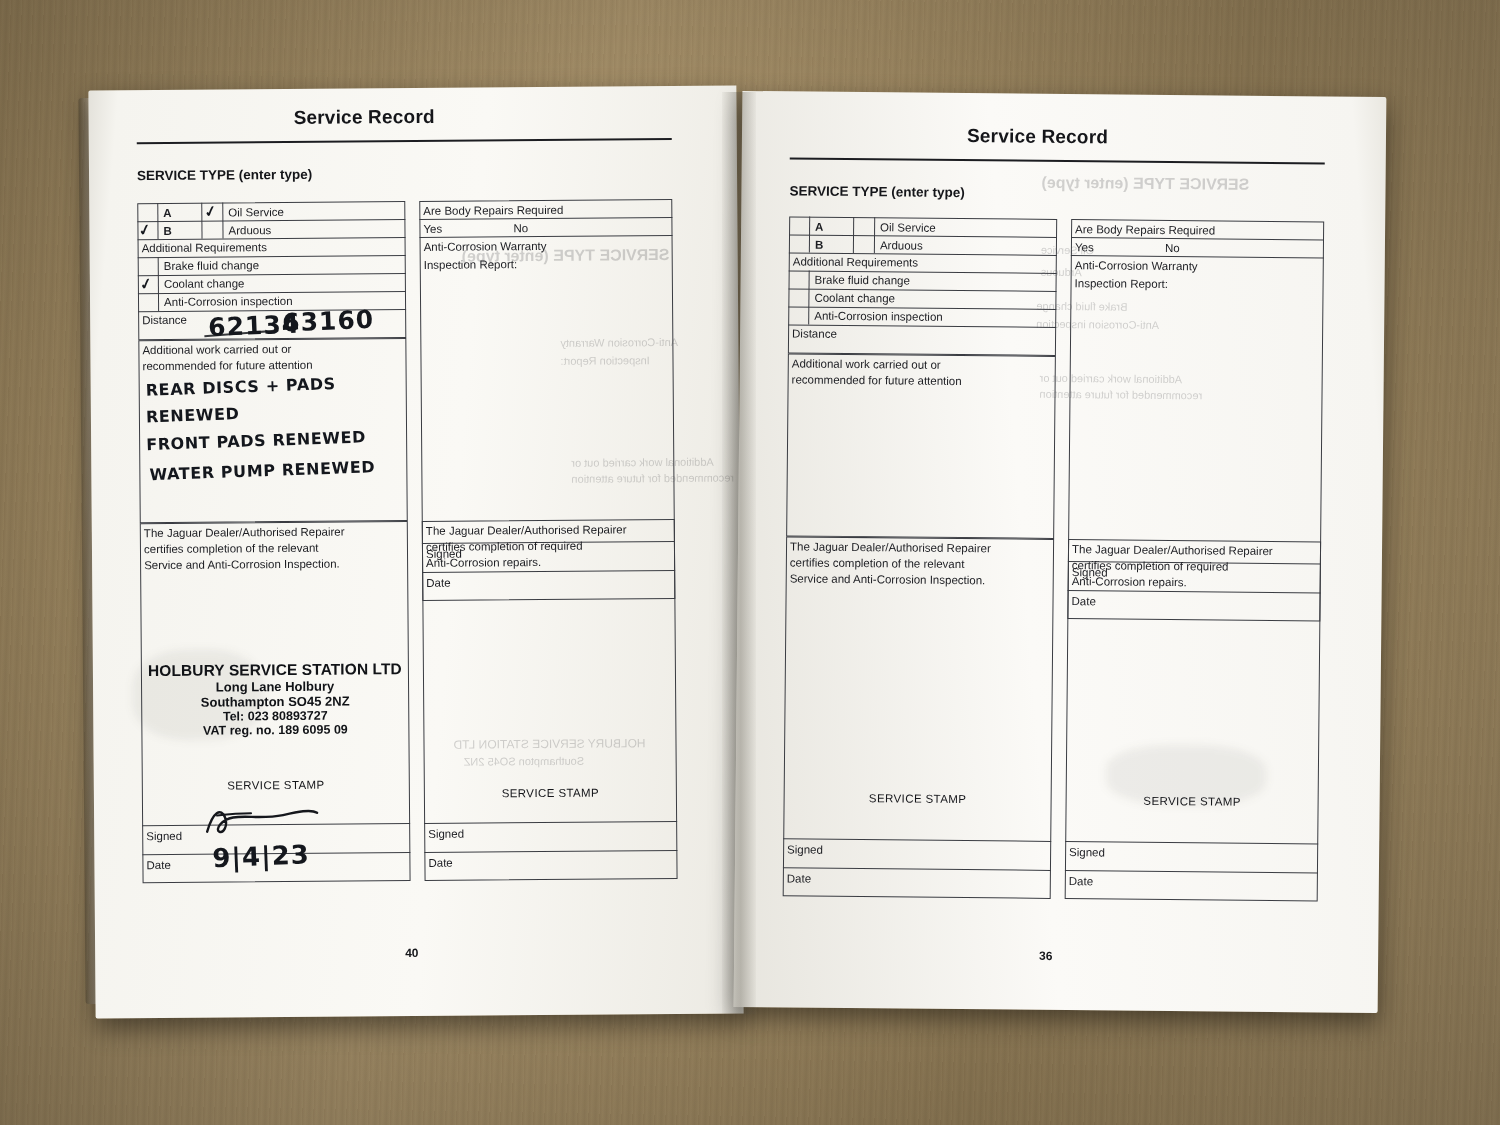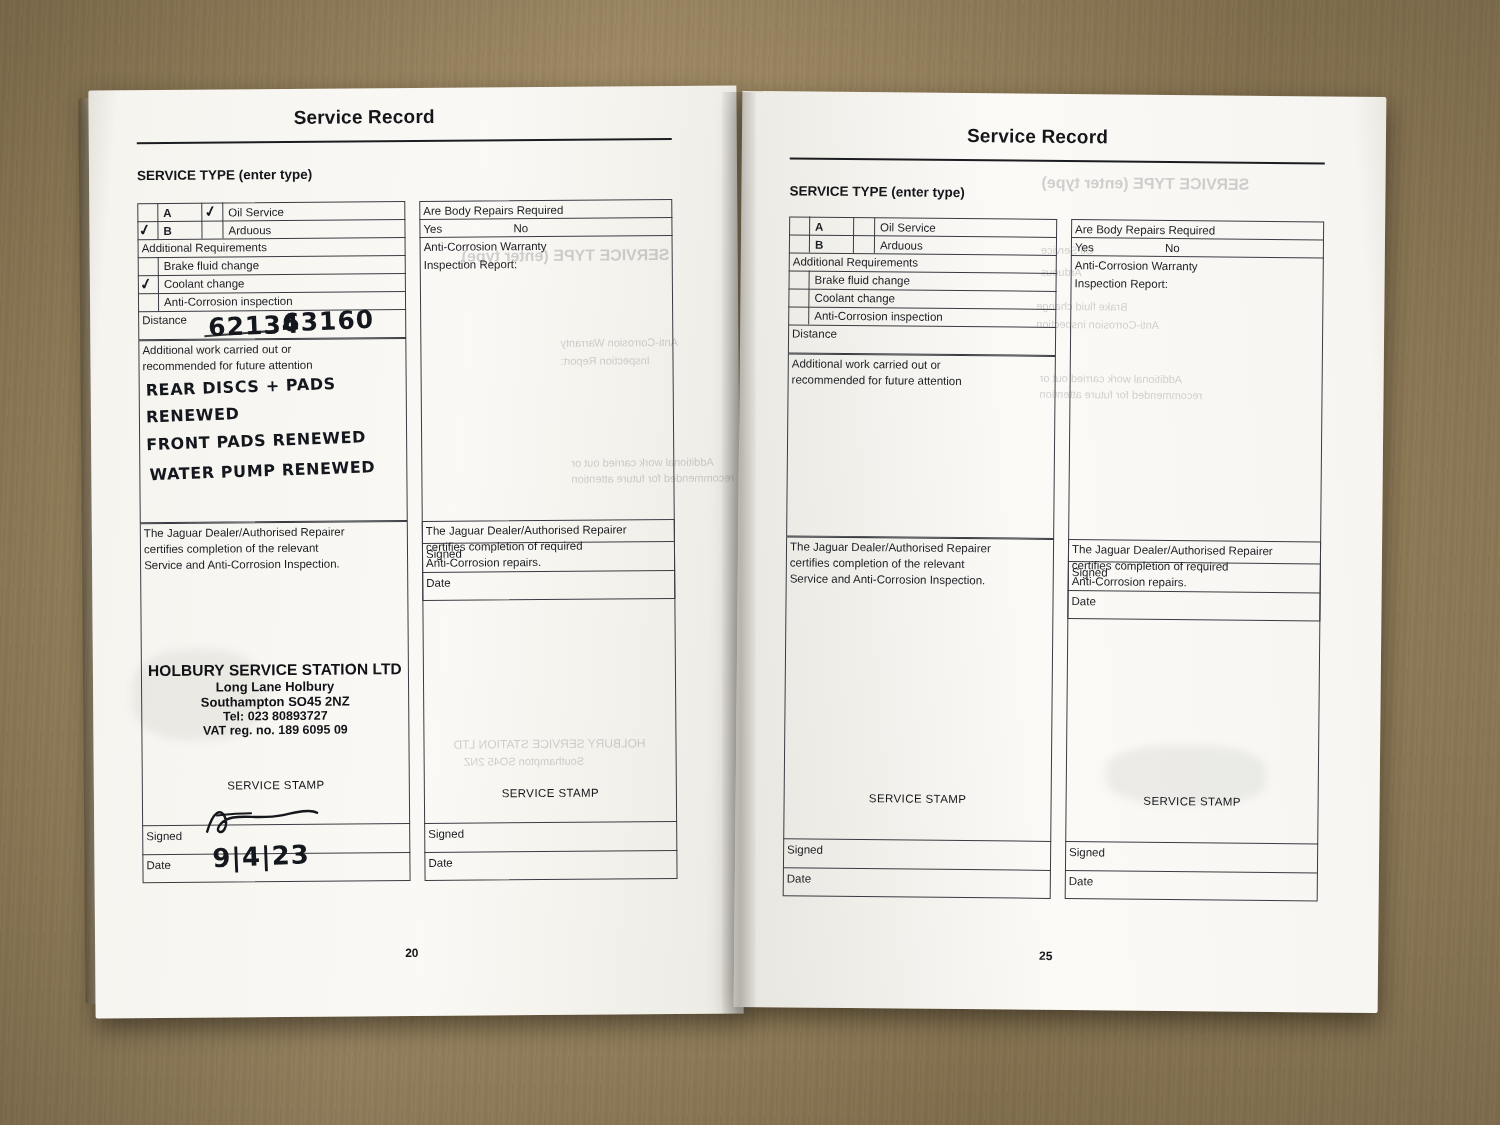--- a/index.html
+++ b/index.html
@@ -315,21 +315,21 @@
       <div class="lbl" style="left:334px; top:437px;">The Jaguar Dealer/Authorised Repairer</div>
       <div class="lbl" style="left:334px; top:453px;">certifies completion of required</div>
       <div class="lbl" style="left:334px; top:469px;">Anti-Corrosion repairs.</div>
 
       <div class="stampword" style="left:330px; top:700px; width:253px;">SERVICE STAMP</div>
       <div class="hline" style="left:330px; top:735px; width:253px;"></div>
       <div class="hline" style="left:330px; top:764px; width:253px;"></div>
       <div class="lbl" style="left:334px; top:740px;">Signed</div>
       <div class="lbl" style="left:334px; top:769px;">Date</div>
 
-      <div class="pageno" style="left:310px; top:858px;">20</div>
+      <div class="pageno" style="left:310px; top:858px;">40</div>
     </div>
   </div>
 
   <div class="page page-right">
     <div class="page-inner">
 
       <div class="bleed b-title" style="left:300px; top:80px;">SERVICE TYPE (enter type)</div>
       <div class="bleed" style="left:300px; top:150px;">Oil Service</div>
       <div class="bleed" style="left:300px; top:172px;">Arduous</div>
       <div class="bleed" style="left:296px; top:206px;">Brake fluid change</div>
@@ -399,18 +399,18 @@
       <div class="lbl" style="left:334px; top:449px;">The Jaguar Dealer/Authorised Repairer</div>
       <div class="lbl" style="left:334px; top:465px;">certifies completion of required</div>
       <div class="lbl" style="left:334px; top:481px;">Anti-Corrosion repairs.</div>
 
       <div class="stampword" style="left:330px; top:700px; width:253px;">SERVICE STAMP</div>
       <div class="hline" style="left:330px; top:747px; width:253px;"></div>
       <div class="hline" style="left:330px; top:776px; width:253px;"></div>
       <div class="lbl" style="left:334px; top:752px;">Signed</div>
       <div class="lbl" style="left:334px; top:781px;">Date</div>
 
-      <div class="pageno" style="left:305px; top:855px;">25</div>
+      <div class="pageno" style="left:305px; top:855px;">36</div>
     </div>
   </div>
 
   <div class="spine"></div>
 </div>
 
 </body></html>

